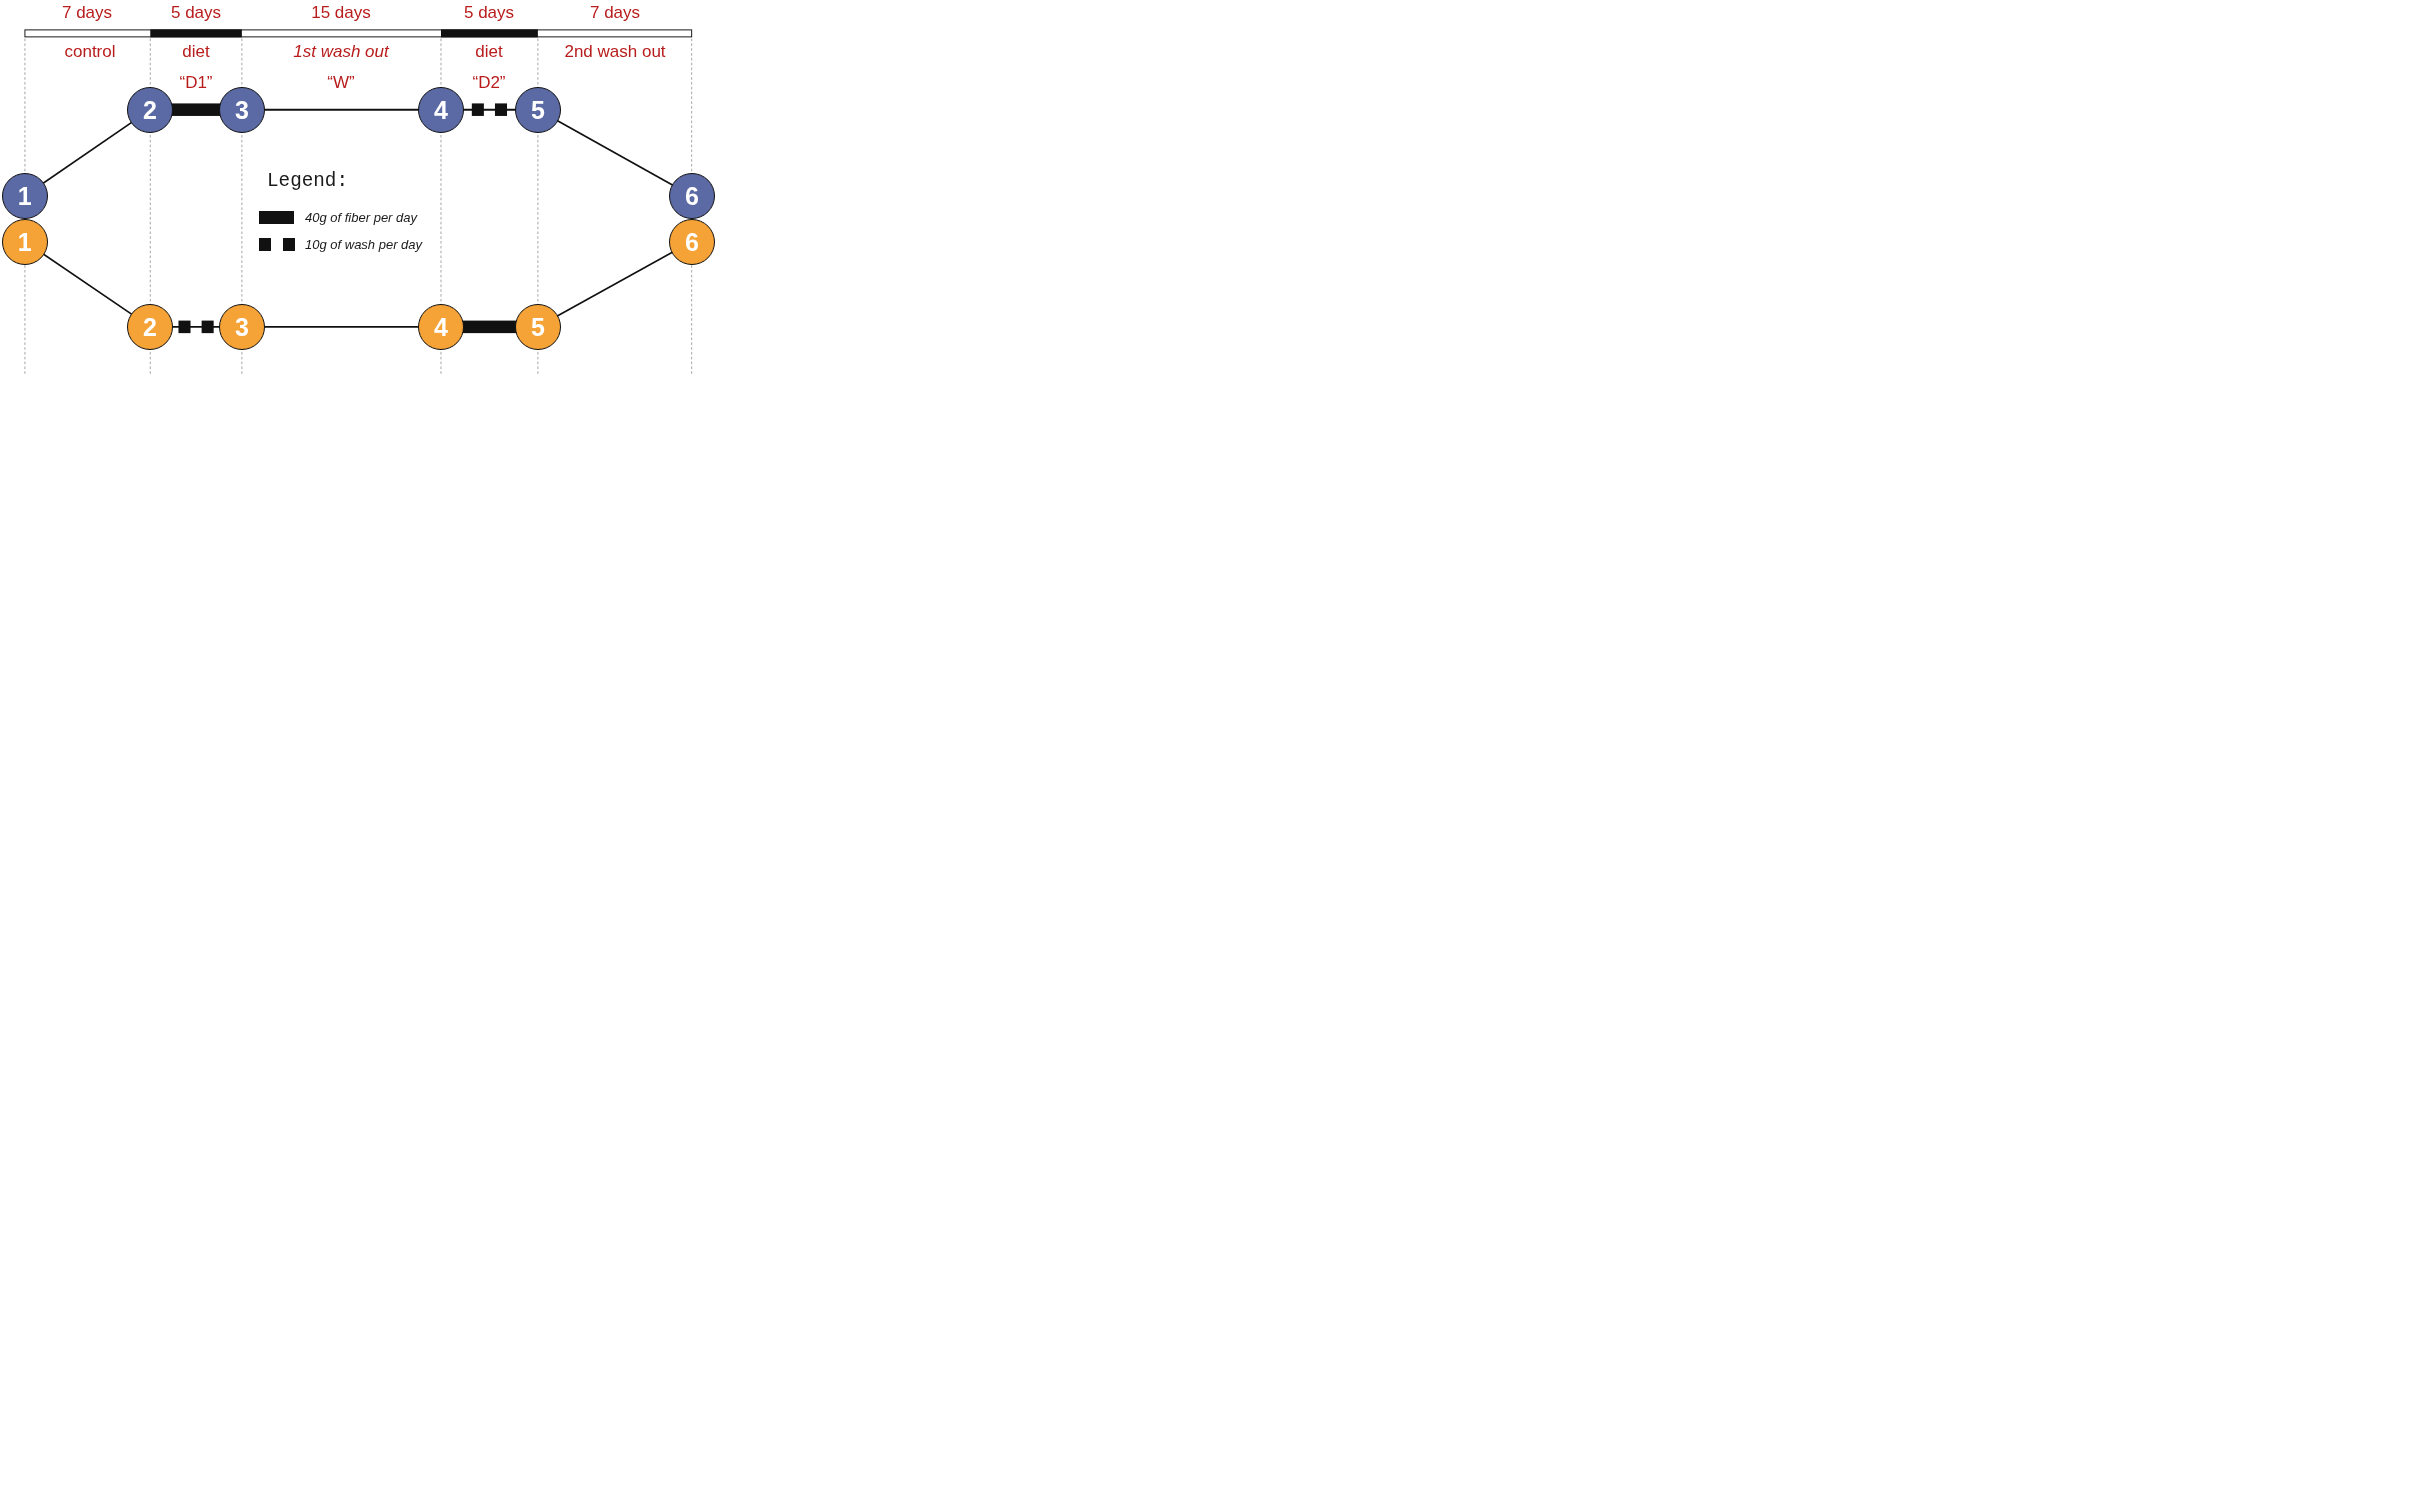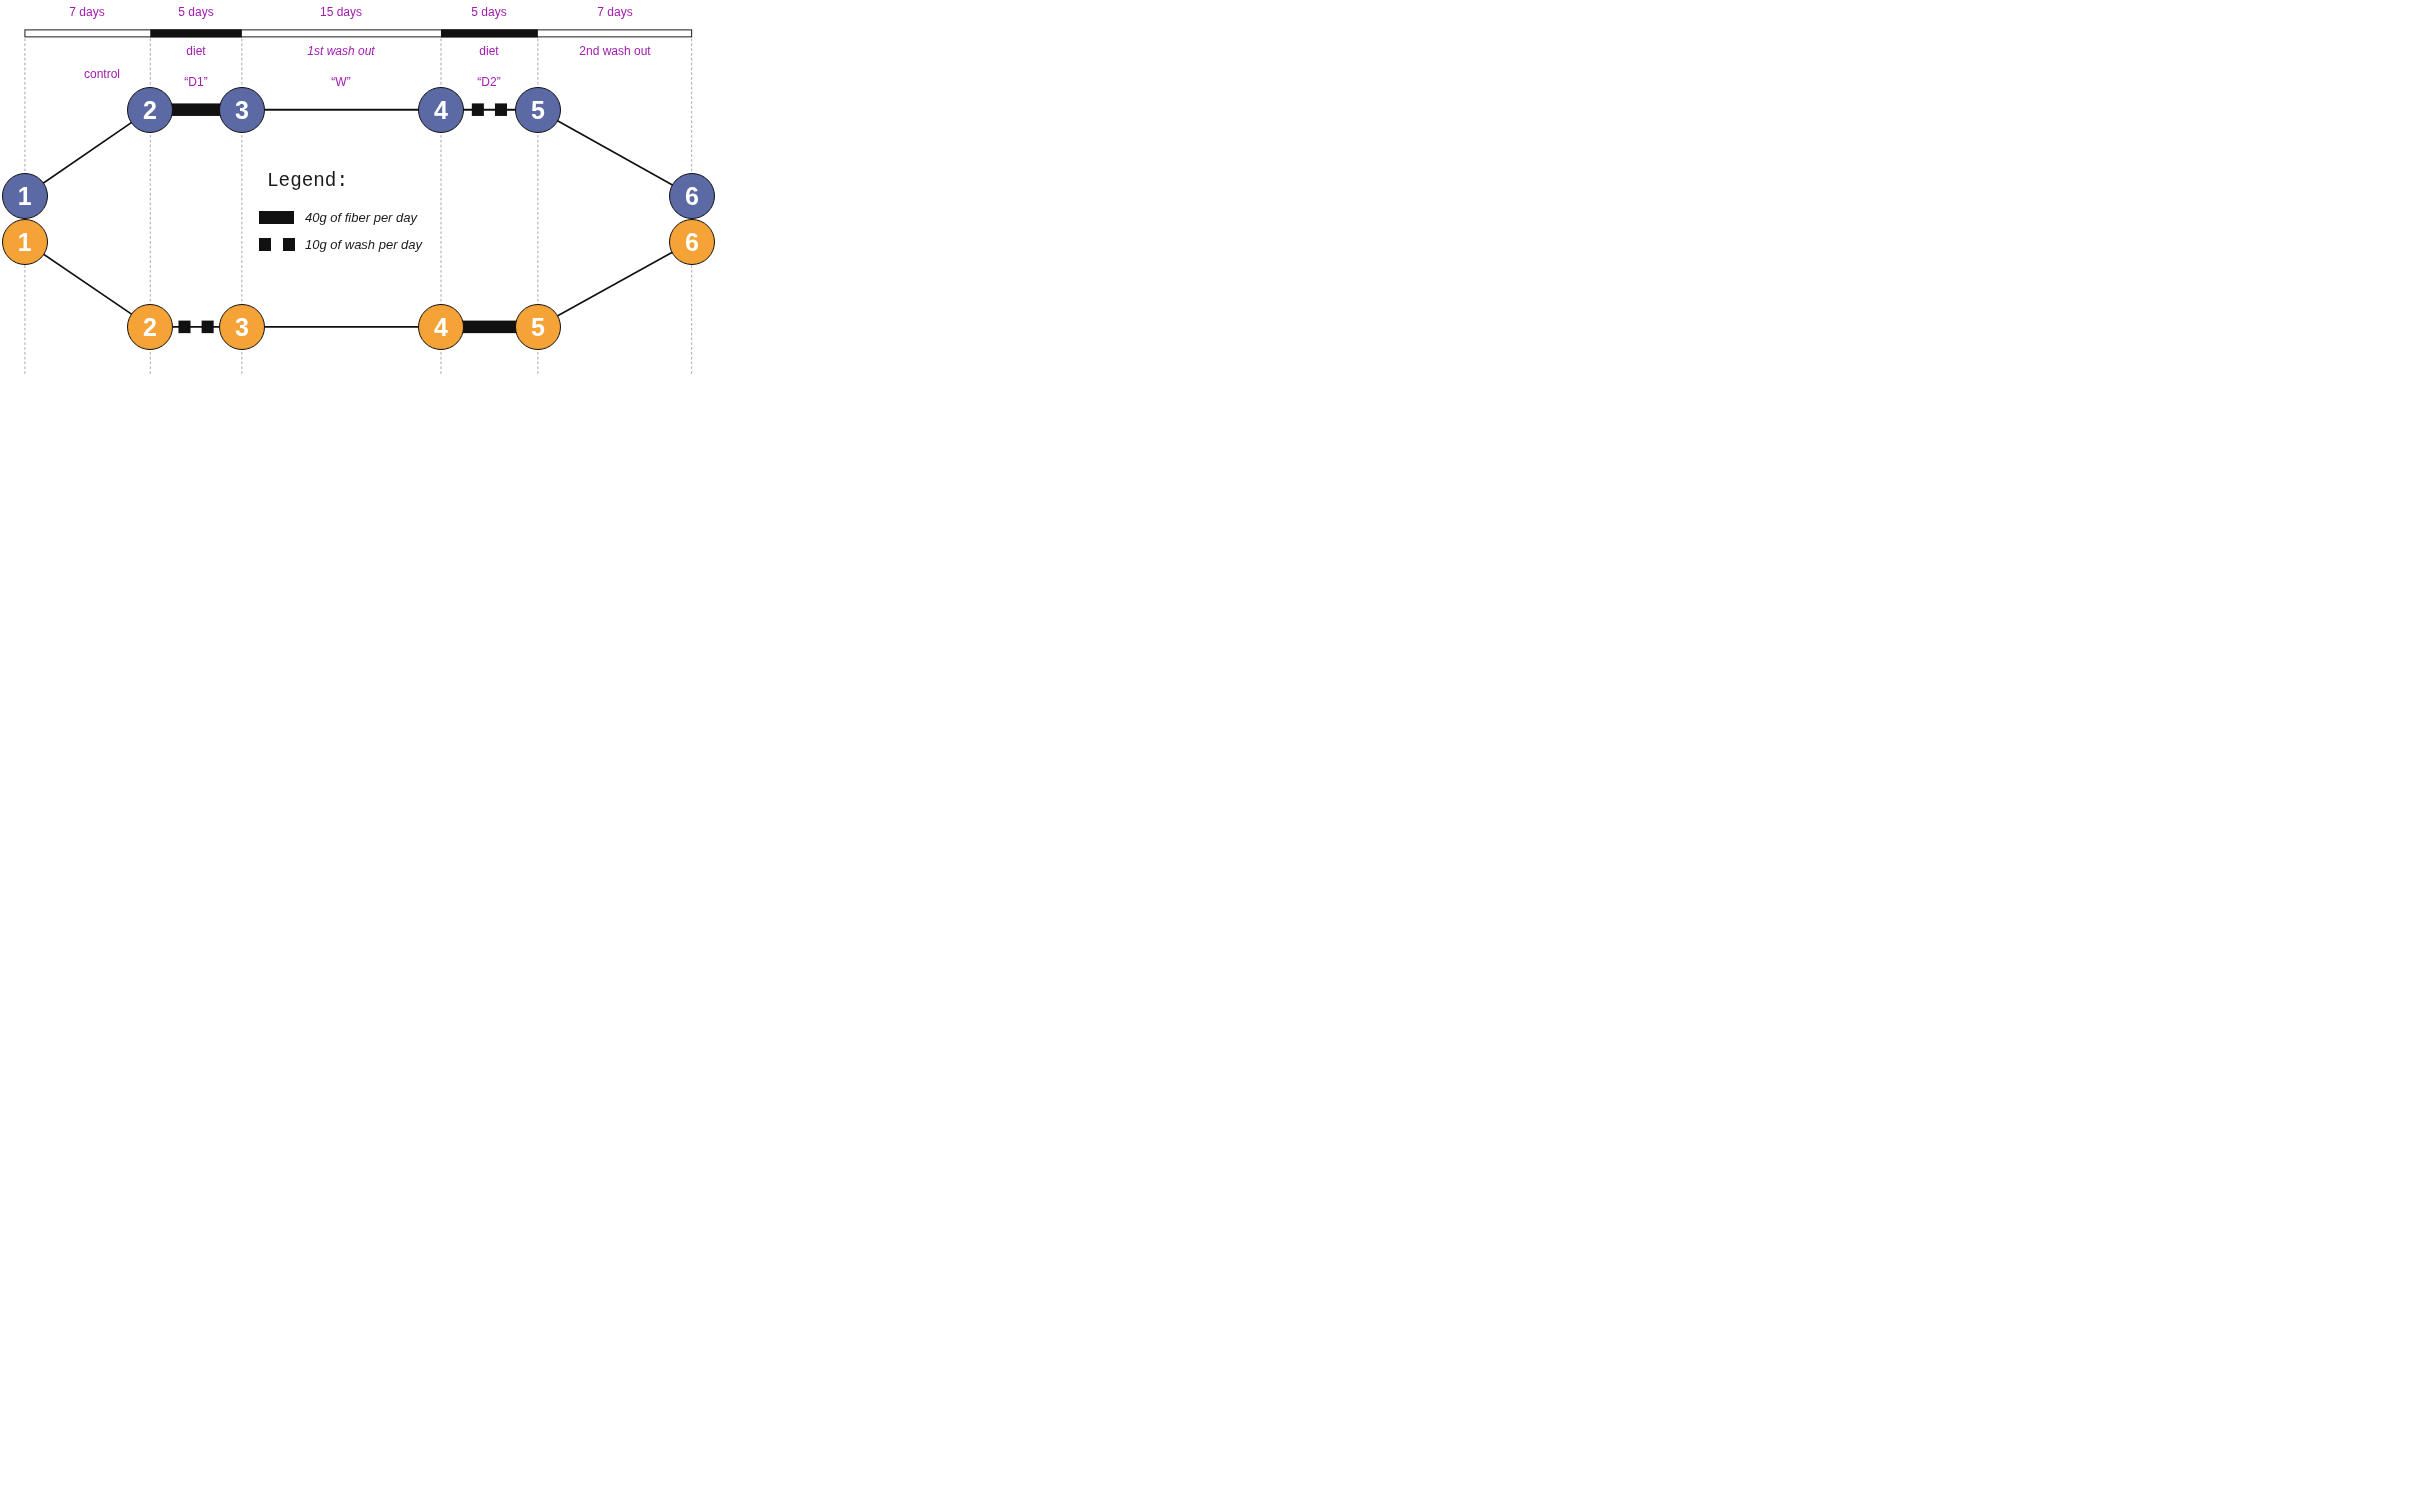--- a/index.html
+++ b/index.html
@@ -9,25 +9,25 @@
     background:#ffffff;
     font-family:"Liberation Sans", sans-serif;
     color:#1a1a1a;
     overflow:hidden;
   }
   .canvas svg{position:absolute;left:0;top:0;}
   .lbl{
     position:absolute;
     transform:translateX(-50%);
     white-space:nowrap;
-    font-size:12px;
+    font-size:17px;
     line-height:21px;
     height:21px;
     text-align:center;
-    color:#a21caf;
+    color:#b91c1c;
   }
   .node{
     position:absolute;
     width:46px;height:46px;
     border-radius:50%;
     border:1.9px solid #111111;
     box-sizing:border-box;
     display:flex;align-items:center;justify-content:center;
     color:#ffffff;
     font-size:25px;
@@ -92,21 +92,21 @@
     <rect x="369.5" y="665" width="25" height="26" fill="#111111"></rect>
     <rect x="417.5" y="665" width="25" height="26" fill="#111111"></rect>
   </svg>
 
   <div class="lbl" style="left:87px;top:1.9px;">7 days</div>
   <div class="lbl" style="left:196px;top:1.9px;">5 days</div>
   <div class="lbl" style="left:341px;top:1.9px;">15 days</div>
   <div class="lbl" style="left:489px;top:1.9px;">5 days</div>
   <div class="lbl" style="left:615px;top:1.9px;">7 days</div>
 
-  <div class="lbl" style="left:102px;top:41px;margin-top:23px;">control</div>
+  <div class="lbl" style="left:90px;top:41px;">control</div>
   <div class="lbl" style="left:196px;top:41px;">diet</div>
   <div class="lbl" style="left:341px;top:41px;font-style:italic;">1st wash out</div>
   <div class="lbl" style="left:489px;top:41px;">diet</div>
   <div class="lbl" style="left:615px;top:41px;">2nd wash out</div>
 
   <div class="lbl" style="left:196px;top:72px;">“D1”</div>
   <div class="lbl" style="left:341px;top:72px;">“W”</div>
   <div class="lbl" style="left:489px;top:72px;">“D2”</div>
 
   <div class="node top-arm" style="left:1.7px;top:173px;">1</div>

